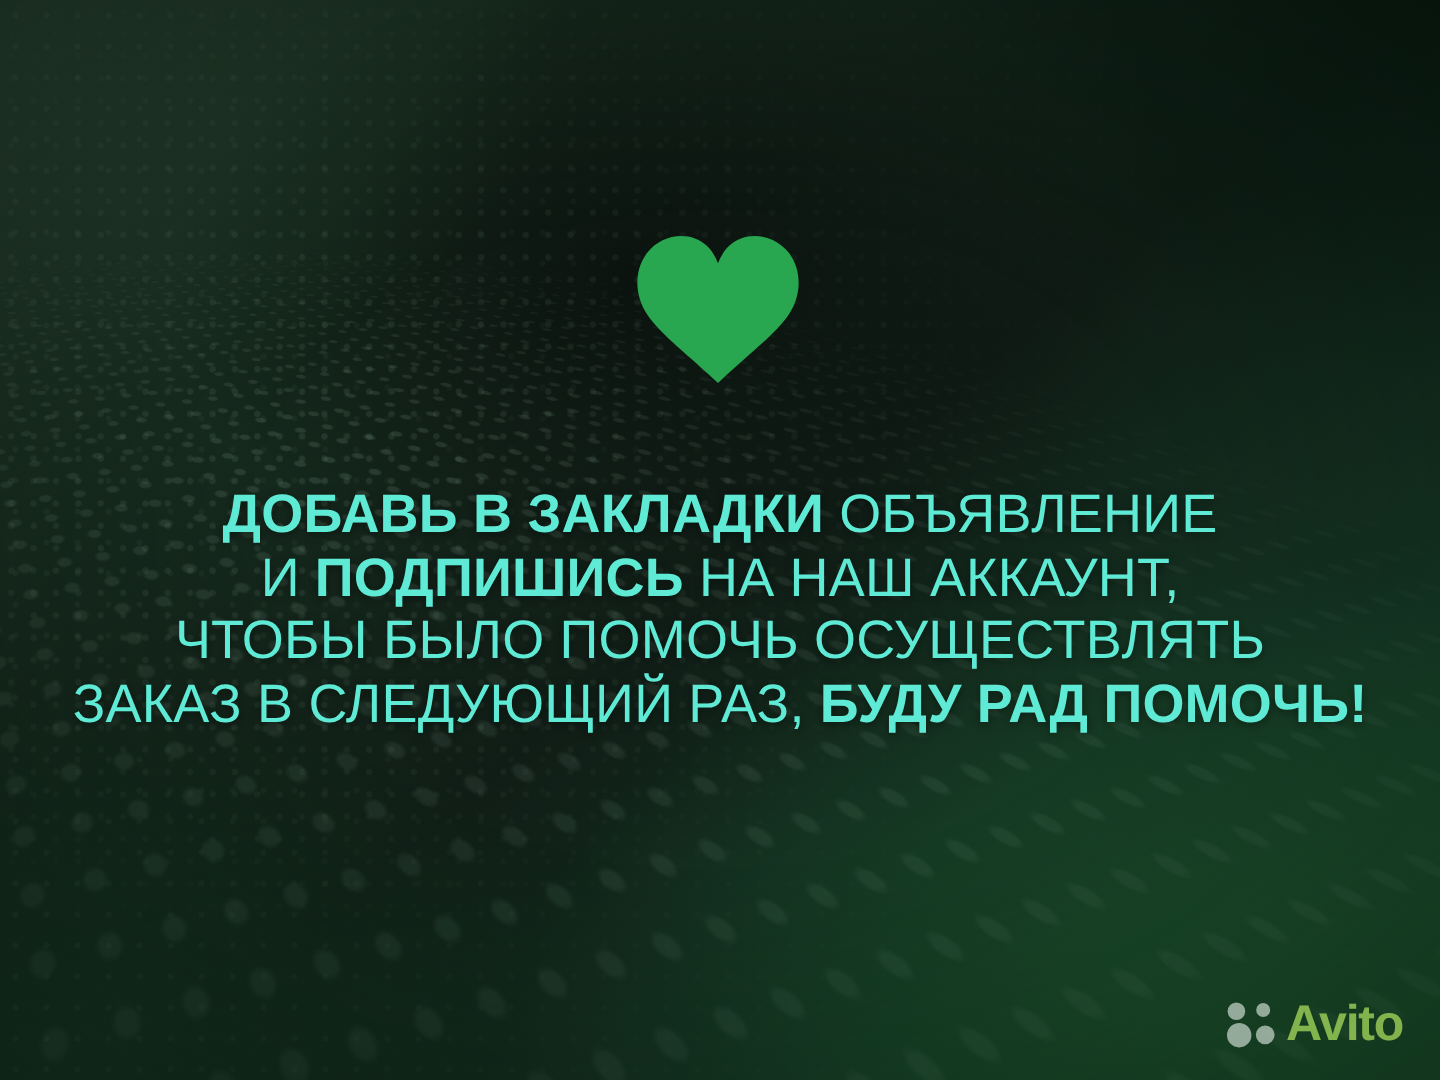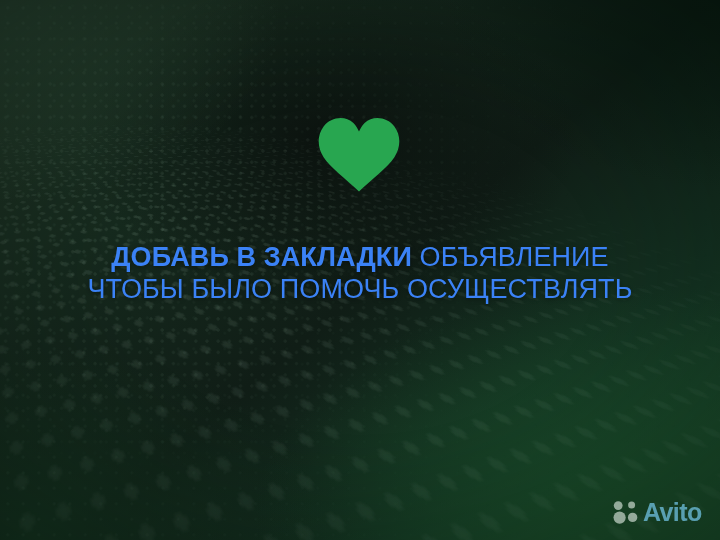--- a/index.html
+++ b/index.html
@@ -68,21 +68,21 @@
     left:318px; top:114px;
     width:82px; height:78px;
   }
   #heart-wrap svg { display:block; width:82px; height:78px; }
 
   
   #message {
     position:absolute;
     left:0; right:0; top:242px;
     text-align:center;
-    color:#3b82f6;
+    color:#5eead4;
     line-height:31.5px;
     letter-spacing:0.1px;
     text-shadow:0 1px 5px rgba(0,0,0,0.42);
   }
   .msg-line {
     display:block;
     font-size:27px;
     font-weight:400;
     white-space:nowrap;
   }
@@ -94,21 +94,21 @@
     left:612px; top:500px;
     display:flex;
     align-items:center;
     gap:5px;
     opacity:0.66;
   }
   #avito-dots { display:block; width:26px; height:24px; }
   #avito-wordmark {
     font-size:25px;
     font-weight:700;
-    color:#7dd3fc;
+    color:#bef264;
     letter-spacing:-0.6px;
     line-height:24px;
   }
 </style>
 </head>
 <body>
 
 <div id="banner">
 
   <div class="bg-layer bg-base"></div>
@@ -126,21 +126,23 @@
                C 38.0 11.4, 39.8 14.5, 41 17.6
                C 42.2 14.5, 44.0 11.4, 46.6 8.9
                C 55.0 1.0, 69.2 3.0, 76.4 12.4
                C 83.0 21.0, 82.9 33.5, 76.4 43.2
                C 69.5 53.5, 54.5 64.5, 41 77.5 Z" fill="#28a650"></path>
     </svg>
   </div>
 
   <div id="message">
     <span class="msg-line"><span class="b">ДОБАВЬ В ЗАКЛАДКИ</span><span> ОБЪЯВЛЕНИЕ</span></span>
+    <span class="msg-line"><span>И </span><span class="b">ПОДПИШИСЬ</span><span> НА НАШ АККАУНТ,</span></span>
     <span class="msg-line"><span>ЧТОБЫ БЫЛО ПОМОЧЬ ОСУЩЕСТВЛЯТЬ</span></span>
+    <span class="msg-line"><span>ЗАКАЗ В СЛЕДУЮЩИЙ РАЗ, </span><span class="b">БУДУ РАД ПОМОЧЬ!</span></span>
   </div>
 
   <div id="avito-logo">
     <span>
       <svg id="avito-dots" viewBox="0 0 26 24" xmlns="http://www.w3.org/2000/svg" aria-hidden="true">
         <circle cx="6.2" cy="5.6" r="4.4" fill="#d7e2da"></circle>
         <circle cx="19.6" cy="5.0" r="3.5" fill="#d7e2da"></circle>
         <circle cx="7.6" cy="17.6" r="6.1" fill="#d7e2da"></circle>
         <circle cx="20.6" cy="17.4" r="4.7" fill="#d7e2da"></circle>
       </svg>

